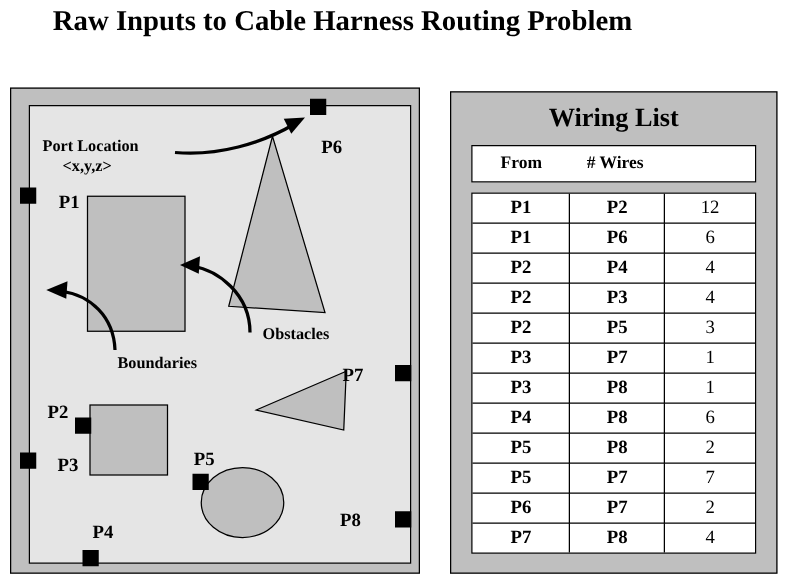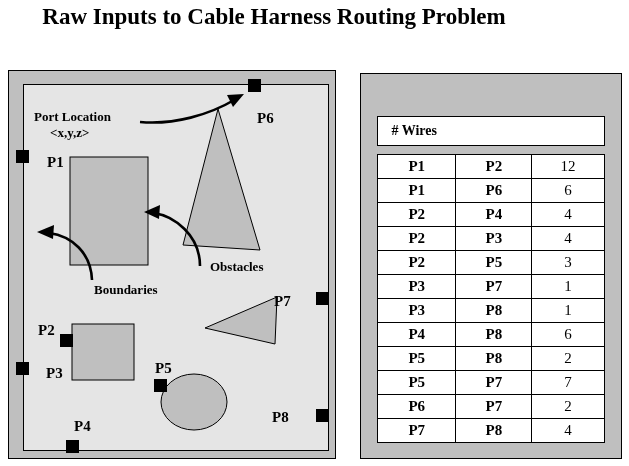--- a/index.html
+++ b/index.html
@@ -218,22 +218,24 @@
   <div class="port-marker" style="left:7px; top:79px;"></div>
   <div class="port-marker" style="left:7px; top:291px;"></div>
   <div class="port-marker" style="left:57px; top:369px;"></div>
   <div class="port-marker" style="left:239px; top:8px;"></div>
   <div class="port-marker" style="left:307px; top:221px;"></div>
   <div class="port-marker" style="left:307px; top:338px;"></div>
 </div>
 
 <div id="wiring-panel">
 
+  <div id="wiring-title">Wiring List</div>
 
   <div id="wiring-header">
+    <div class="hcell col-from">From</div>
     <div class="hcell col-wires"># Wires</div>
   </div>
 
   <div id="wiring-body">
     <table>
       <colgroup>
         <col class="col-from">
           <col class="col-to">
           <col class="col-wires">
       </colgroup>

